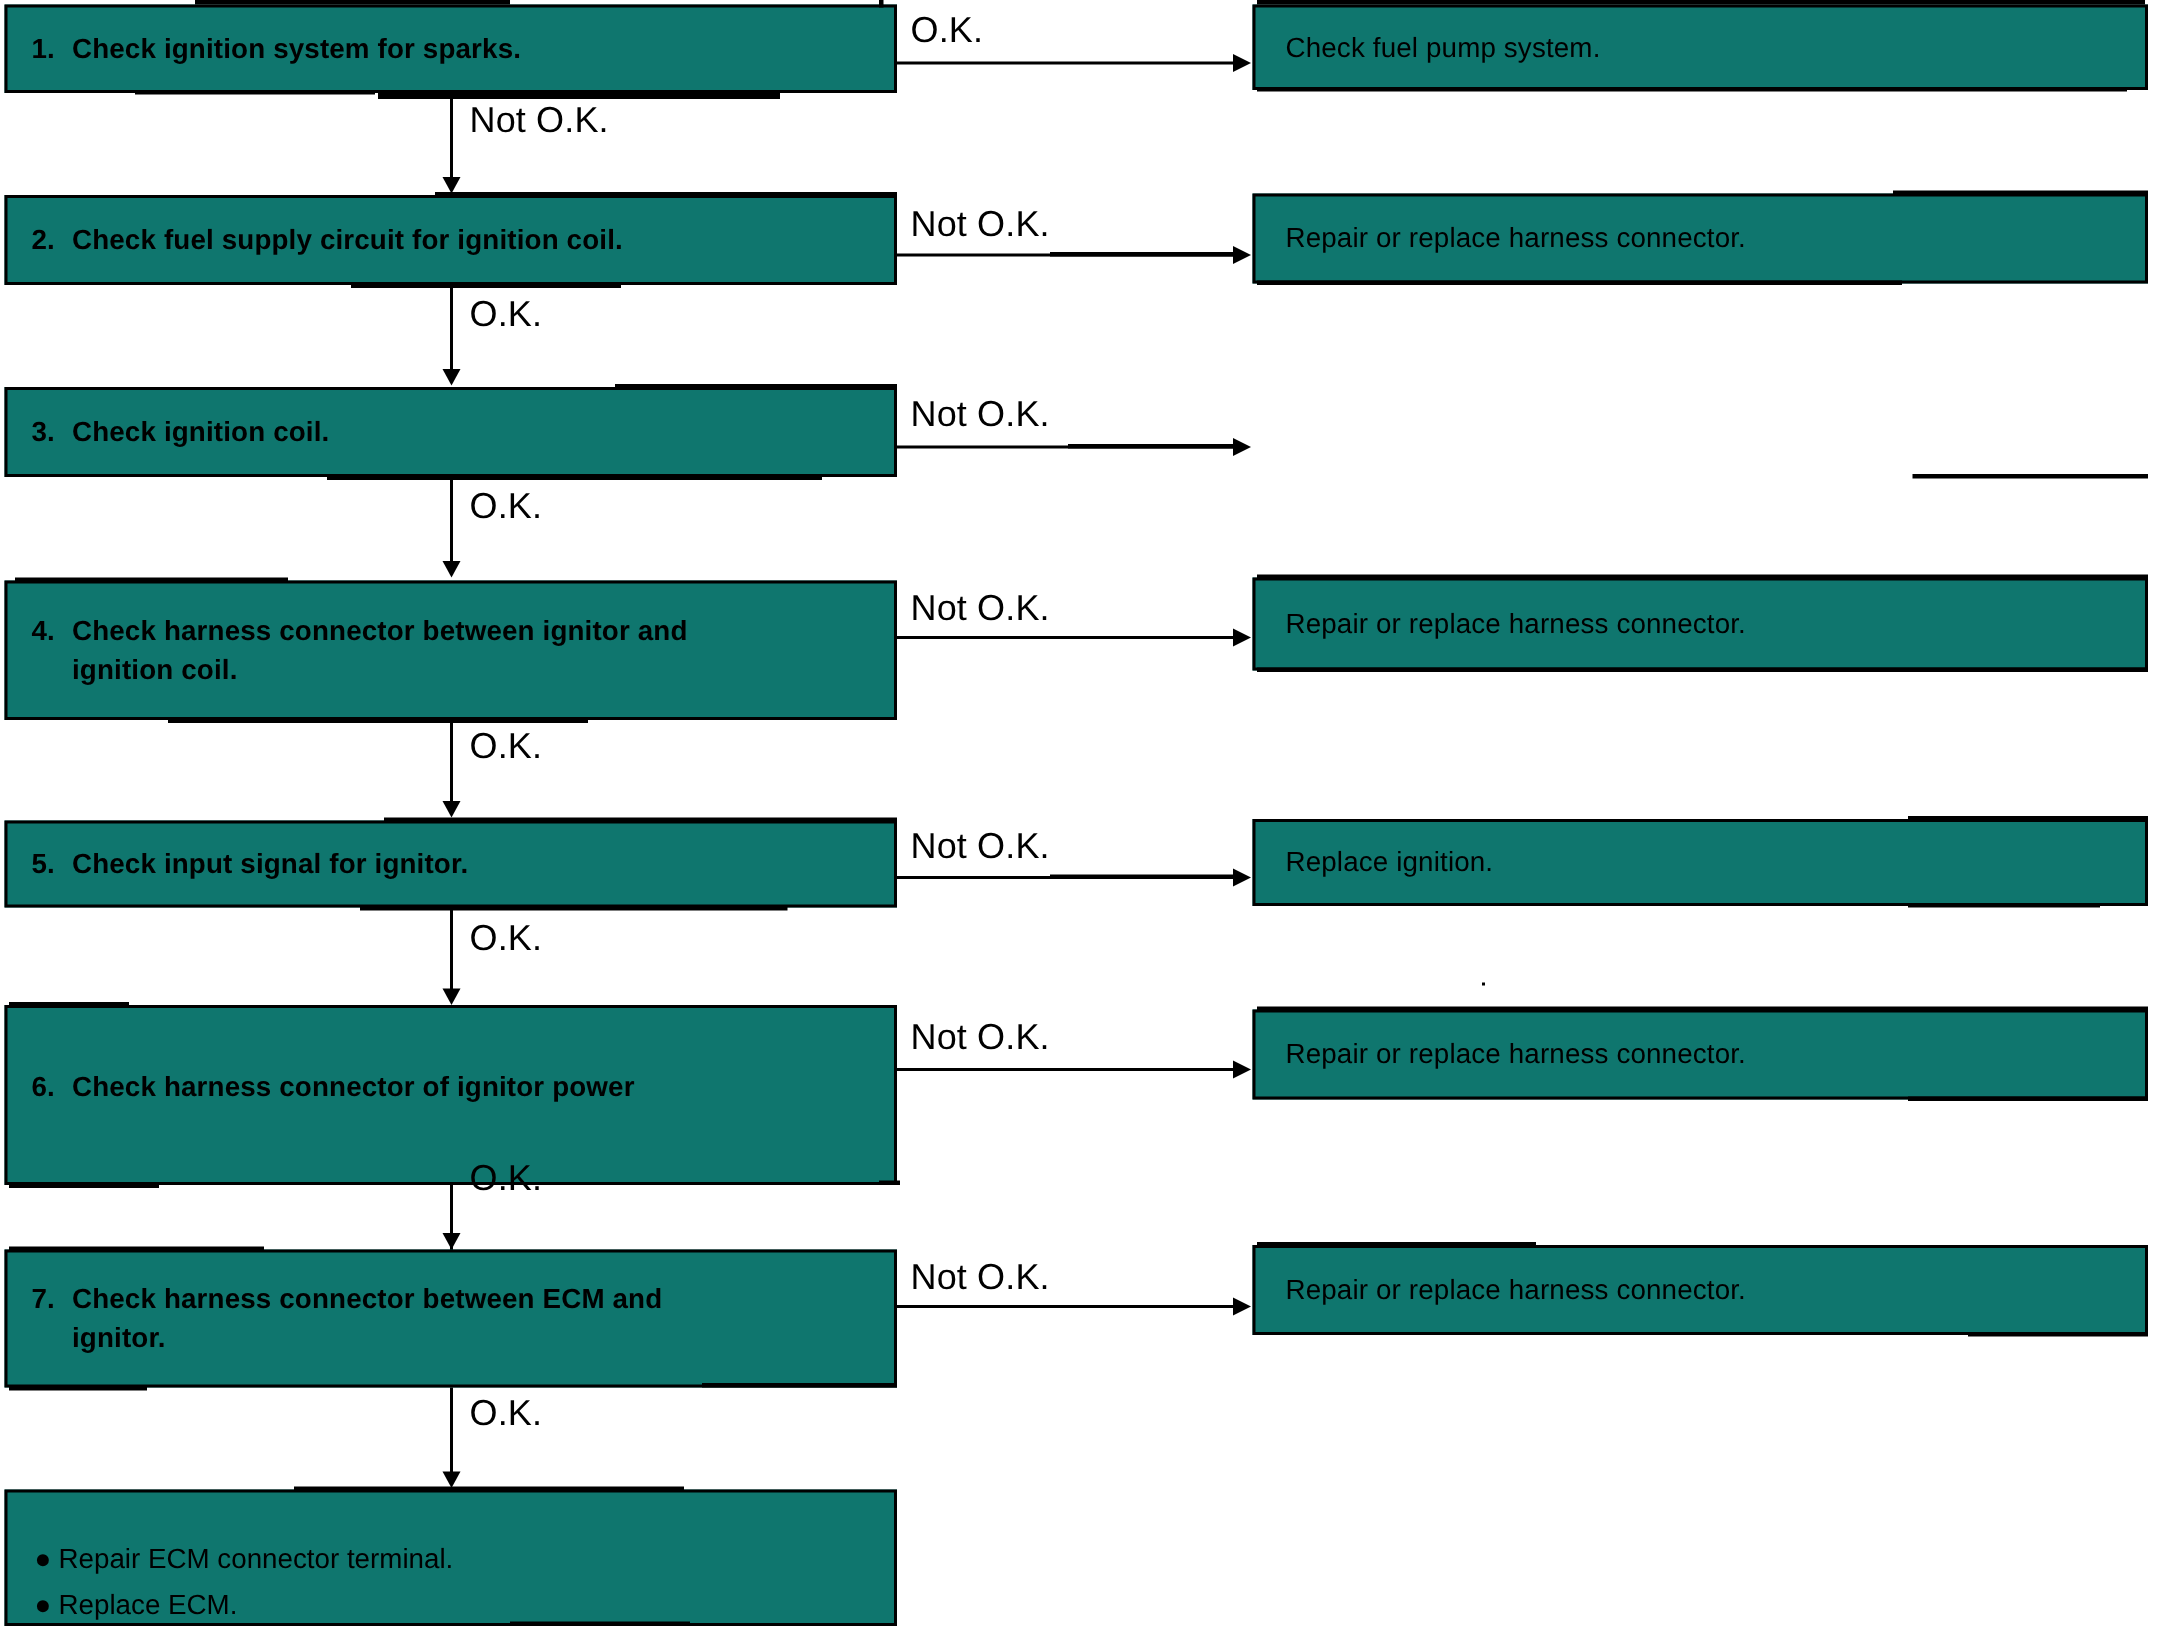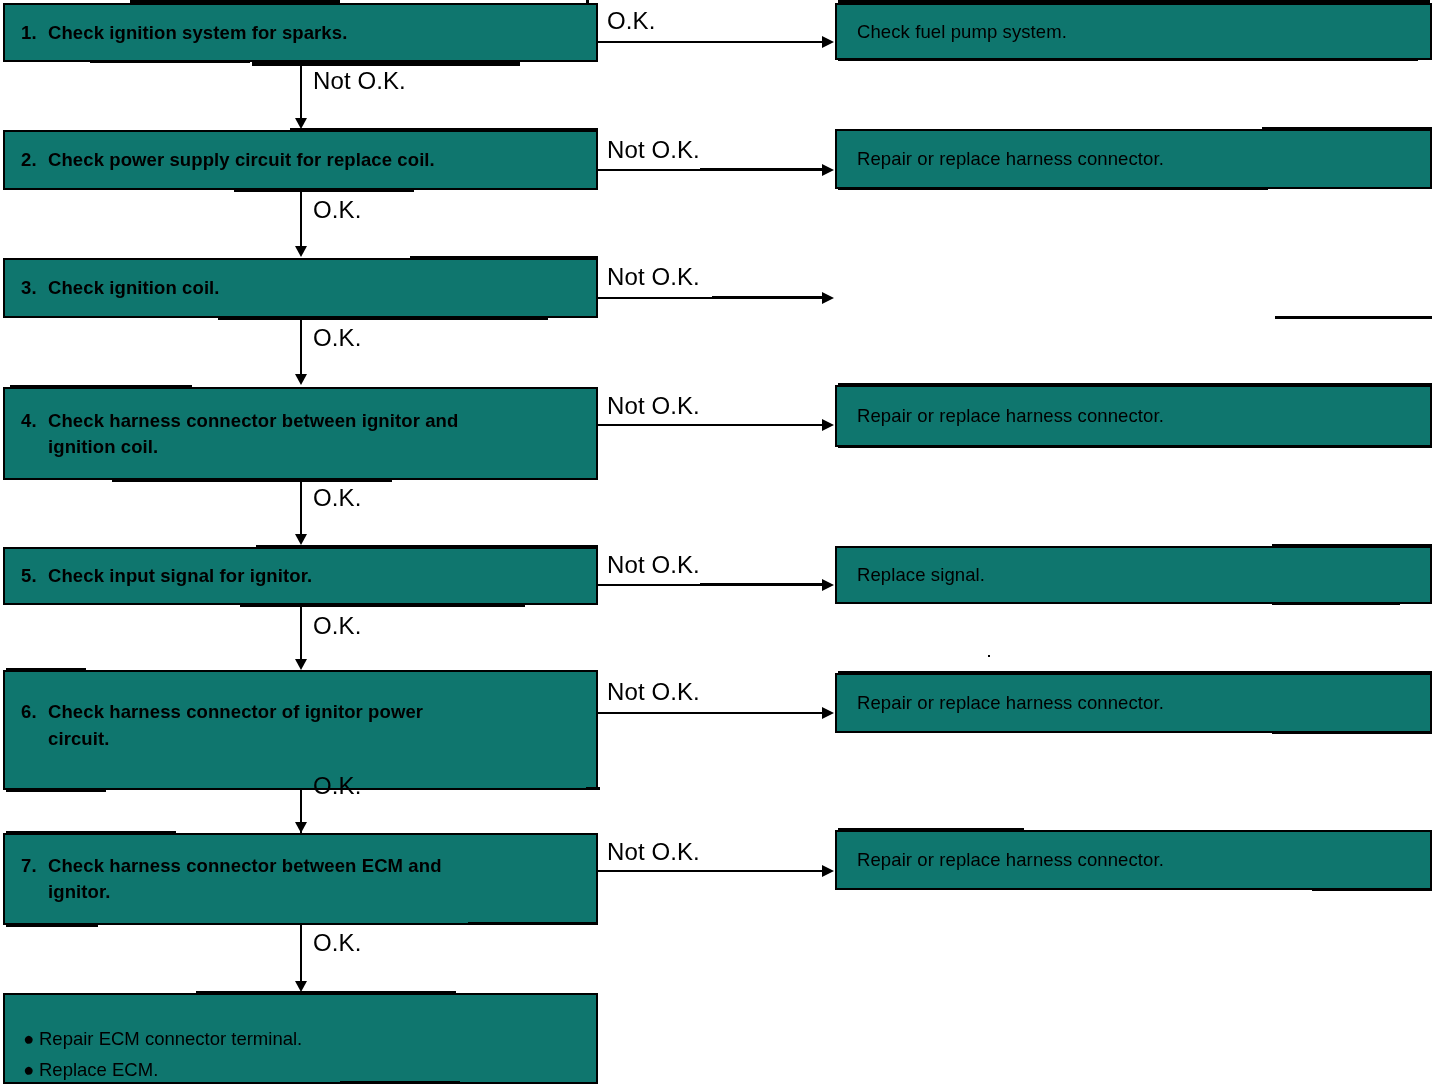--- a/index.html
+++ b/index.html
@@ -67,21 +67,21 @@
   <div class="lbl" style="left:607px;top:7px;">O.K.</div>
   <div class="hline" style="left:598px;top:41px;width:226px;"></div>
   <div class="harrow" style="left:822px;top:36px;"></div>
 
   <div class="vline" style="left:300px;top:62px;height:58px;"></div>
   <div class="varrow" style="left:295px;top:118px;"></div>
   <div class="lbl" style="left:313px;top:67px;">Not O.K.</div>
 
   <div class="box box-left" style="top:130px;height:60px;">
     <div class="box-text">
-      <span class="num">2.</span><span>Check power supply circuit for replace coil.</span>
+      <span class="num">2.</span><span>Check fuel supply circuit for ignition coil.</span>
     </div>
   </div>
   <div class="art" style="left:290px;top:128px;width:308px;"></div>
   <div class="art" style="left:234px;top:189px;width:180px;"></div>
 
   <div class="box box-right" style="top:129px;height:60px;">
     <div class="box-text">Repair or replace harness connector.</div>
   </div>
   <div class="art" style="left:1262px;top:127px;width:170px;"></div>
   <div class="art" style="left:838px;top:187px;width:430px;"></div>
@@ -139,38 +139,37 @@
 
   <div class="box box-left" style="top:547px;height:58px;">
     <div class="box-text">
       <span class="num">5.</span><span>Check input signal for ignitor.</span>
     </div>
   </div>
   <div class="art" style="left:256px;top:545px;width:342px;"></div>
   <div class="art" style="left:240px;top:604px;width:285px;"></div>
 
   <div class="box box-right" style="top:546px;height:58px;">
-    <div class="box-text">Replace signal.</div>
+    <div class="box-text">Replace ignition.</div>
   </div>
   <div class="art" style="left:1272px;top:544px;width:160px;"></div>
   <div class="art" style="left:1272px;top:602px;width:128px;"></div>
 
   <div class="lbl" style="left:607px;top:551px;">Not O.K.</div>
   <div class="hline" style="left:598px;top:584px;width:226px;"></div>
   <div class="hline thick" style="left:700px;top:583px;width:124px;"></div>
   <div class="harrow" style="left:822px;top:579px;"></div>
 
   <div class="vline" style="left:300px;top:605px;height:56px;"></div>
   <div class="varrow" style="left:295px;top:659px;"></div>
   <div class="lbl" style="left:313px;top:612px;">O.K.</div>
 
   <div class="box box-left" style="top:670px;height:120px;">
     <div class="box-text" style="top:46%;">
       <span class="num">6.</span><span>Check harness connector of ignitor power</span>
-      <span class="ind">circuit.</span>
     </div>
   </div>
   <div class="art" style="left:6px;top:668px;width:80px;"></div>
   <div class="art" style="left:6px;top:789px;width:100px;"></div>
   <div class="art" style="left:586px;top:787px;width:14px;"></div>
 
   <div class="box box-right" style="top:673px;height:60px;">
     <div class="box-text">Repair or replace harness connector.</div>
   </div>
   <div class="art" style="left:838px;top:671px;width:594px;"></div>

